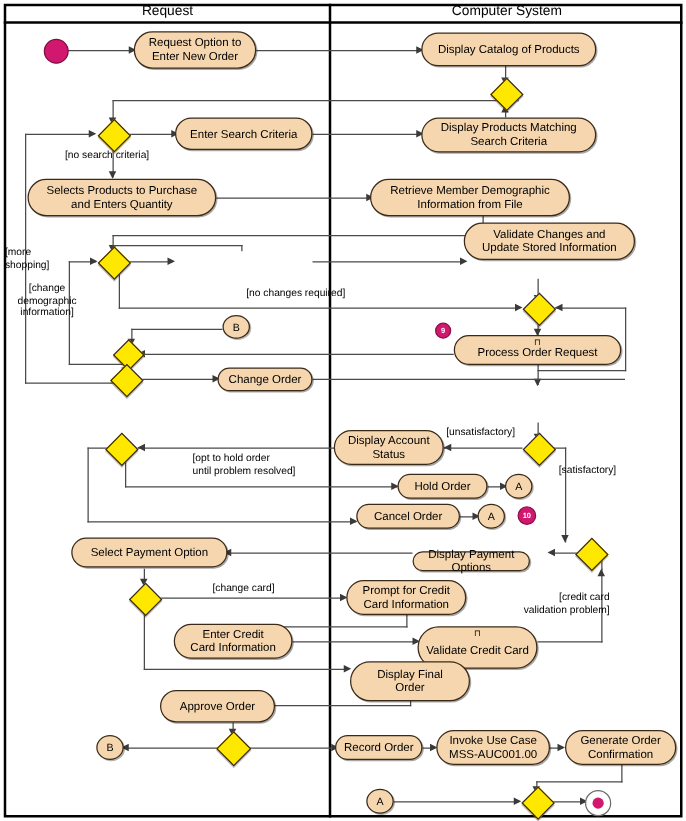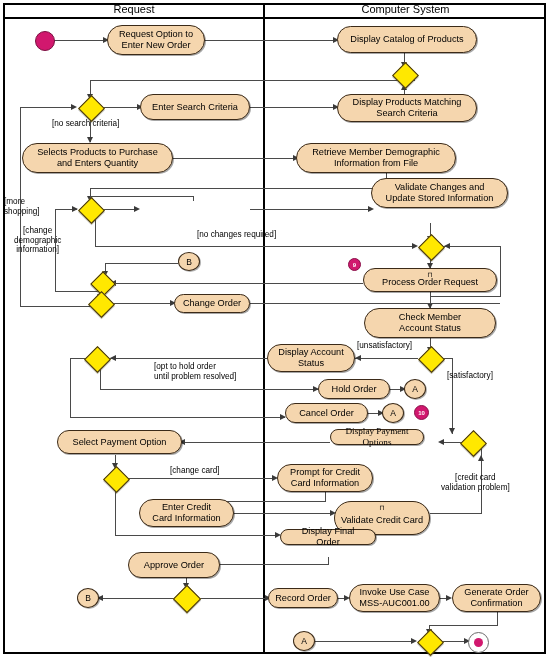--- a/index.html
+++ b/index.html
@@ -289,24 +289,20 @@
     <span style="margin-top:5px;">Process Order Request</span>
     </div>
 
   <div class="dia" style="left:94px;top:275px;width:16px;height:16px;"></div>
   <div class="dia" style="left:92px;top:295px;width:17px;height:17px;"></div>
 
   <div class="act" style="left:174px;top:294px;width:76px;height:19px;">
     <span>Change Order</span>
     </div>
 
-  <div class="act" style="left:364px;top:308px;width:132px;height:30px;">
-    <span>Check Member
-Account Status</span>
-    </div>
 
   <div class="lbl" style="left:357px;top:341px;">[unsatisfactory]</div>
 
   <div class="dia" style="left:422px;top:350px;width:17px;height:17px;"></div>
 
   <div class="act" style="left:267px;top:344px;width:88px;height:28px;">
     <span>Display Account
 Status</span>
     </div>
 
@@ -334,49 +330,49 @@
     </div>
 
   <div class="badge" style="left:414px;top:405px;width:13px;height:13px;">
     <span>10</span>
     </div>
 
   <div class="act" style="left:57px;top:430px;width:125px;height:24px;">
     <span>Select Payment Option</span>
     </div>
 
-  <div class="act" style="left:330px;top:429px;width:94px;height:16px;font-family:Liberation Serif, serif;">
+  <div class="act" style="left:330px;top:441px;width:94px;height:16px;">
     <span>Display Payment
 Options</span>
     </div>
 
   <div class="dia" style="left:464px;top:434px;width:17px;height:17px;"></div>
 
   <div class="dia" style="left:107px;top:470px;width:17px;height:17px;"></div>
 
   <div class="lbl" style="left:170px;top:466px;">[change card]</div>
-  <div class="lbl" style="left:441px;top:473px;text-align:center;">[credit card
+  <div class="lbl" style="left:419px;top:473px;text-align:right;">[credit card
 validation problem]</div>
 
   <div class="act" style="left:277px;top:464px;width:96px;height:28px;">
     <span>Prompt for Credit
 Card Information</span>
     </div>
 
   <div class="act" style="left:139px;top:499px;width:95px;height:28px;">
     <span>Enter Credit
 Card Information</span>
     </div>
 
   <div class="act" style="left:334px;top:501px;width:96px;height:34px;">
     <span class="rake" style="left:50%;top:2px;transform:translateX(-50%);">⊓</span>
     <span style="margin-top:5px;">Validate Credit Card</span>
     </div>
 
-  <div class="act" style="left:280px;top:529px;width:96px;height:16px;">
+  <div class="act" style="left:280px;top:529px;width:96px;height:32px;">
     <span>Display Final
 Order</span>
     </div>
 
   <div class="act" style="left:128px;top:552px;width:92px;height:26px;">
     <span>Approve Order</span>
     </div>
 
   <div class="conn" style="left:77px;top:588px;width:22px;height:20px;">
     <span>B</span>

